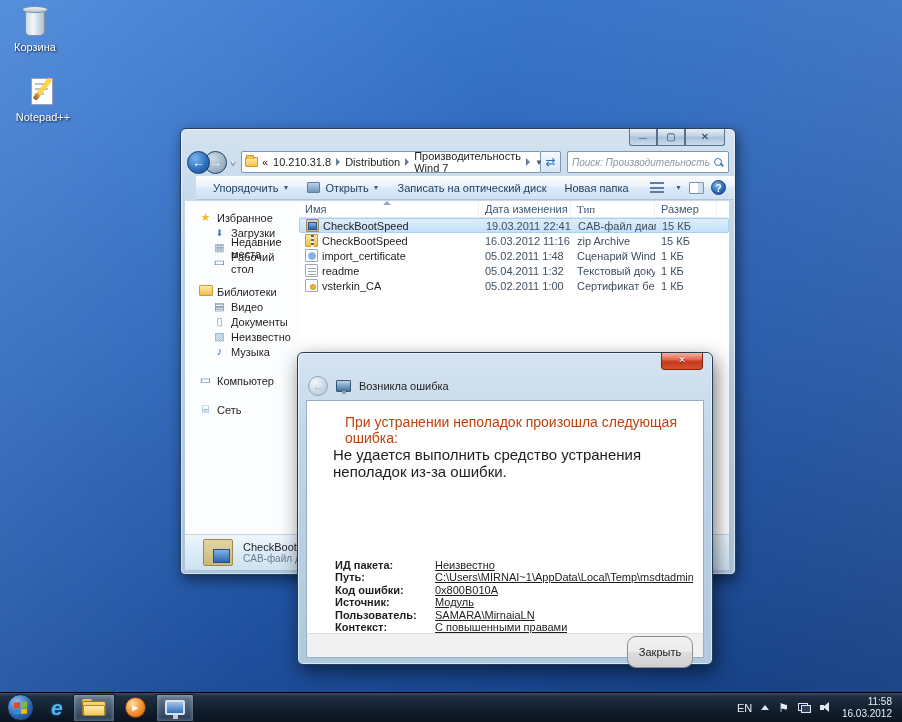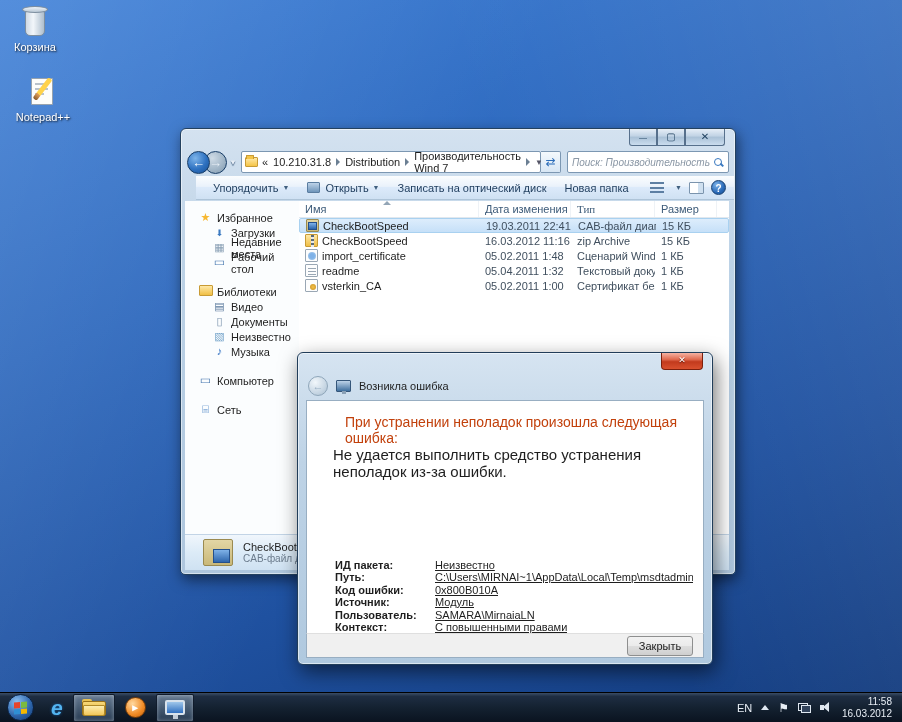--- a/index.html
+++ b/index.html
@@ -162,23 +162,23 @@
   .dlg-client { position:absolute; left:8px; right:8px; top:47px; height:233px;
     background:#fff; border:1px solid #98aec2; border-bottom:none; }
   .dlg-heading { position:absolute; left:38px; right:18px; top:13px; font-size:14px; color:#c2410c; }
   .dlg-body { position:absolute; left:26px; right:18px; top:45px; font-size:15px; color:#1e1e1e; }
   .dlg-details { position:absolute; left:28px; right:10px; top:158px; font-size:11px; color:#1e1e1e; }
   .drow { display:flex; line-height:12.4px; }
   .drow .lbl { width:100px; font-weight:bold; flex:0 0 auto; }
   .drow .val { white-space:nowrap; overflow:hidden;text-decoration:underline; }
   .dlg-footer { position:absolute; left:8px; right:8px; top:280px; height:25px;
     background:#f0f0f0; border:1px solid #98aec2; border-top:1px solid #dfdfdf; }
-  .btn-close { position:absolute; right:10px; top:2px; width:66px; height:20px;
+  .btn-close { position:absolute; right:10px; top:2px; width:66px; height:32px;
     background:linear-gradient(180deg,#f2f2f2,#ebebeb 48%,#dddddd 52%,#cfcfcf);
-    border:1px solid #8e8f8f; border-radius:3px; font-size:11px; font-family:inherit; color:#1e1e1e; }
+    border:1px solid #8e8f8f; border-radius:9px; font-size:11px; font-family:inherit; color:#1e1e1e; }
   
   .taskbar { position:absolute; left:0; bottom:0; width:902px; height:30px; z-index:10;
     background:linear-gradient(180deg,#3a4d66 0%,#1e2d42 12%,#13202f 55%,#0a1320 100%);
     border-top:1px solid #000; display:flex; align-items:center; }
   .orb { width:27px; height:27px; border-radius:50%; margin:0 8px 0 7px; position:relative;
     background:radial-gradient(circle at 35% 28%,#8cc0f2,#2c64aa 58%,#153a6e); border:1px solid #0a2142;
     display:flex; align-items:center; justify-content:center; }
   .winflag { width:13px; height:12px; display:grid; grid-template:1fr 1fr / 1fr 1fr; gap:1px; transform:skewY(-4deg); }
   .winflag i:nth-child(1){background:#e8452c;} .winflag i:nth-child(2){background:#7cbb3f;}
   .winflag i:nth-child(3){background:#2f8fd4;} .winflag i:nth-child(4){background:#f5b800;}

